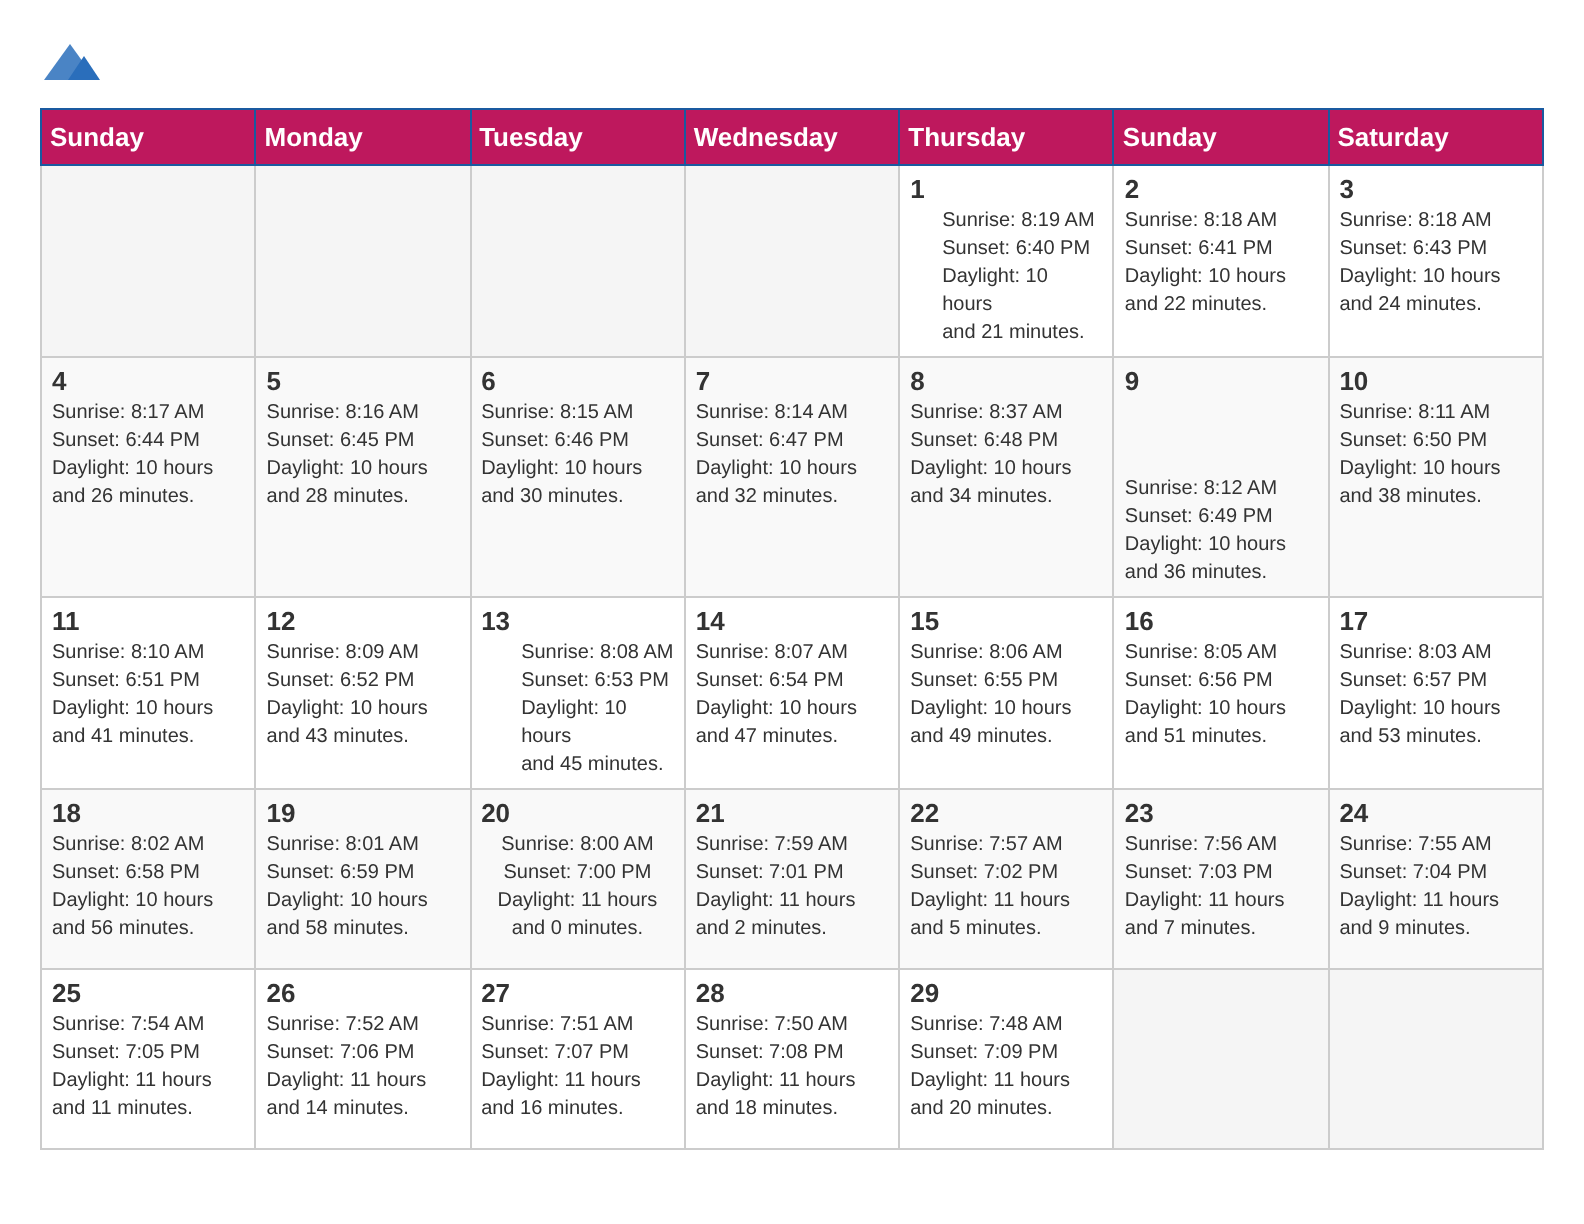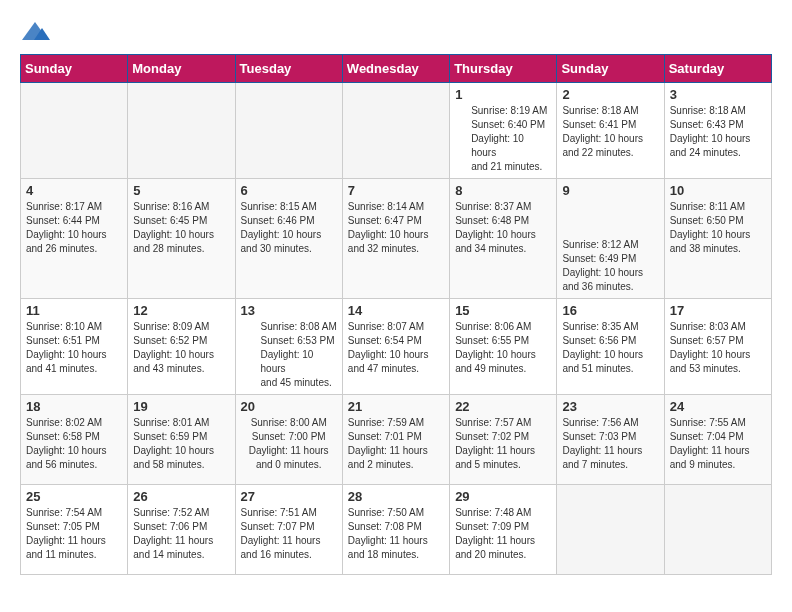--- a/index.html
+++ b/index.html
@@ -230,21 +230,21 @@
         </td>
         <td>
           <span class="day-number">15</span>
           <div class="day-info" style="white-space: pre-line;">Sunrise: 8:06 AM
 Sunset: 6:55 PM
 Daylight: 10 hours
 and 49 minutes.</div>
         </td>
         <td>
           <span class="day-number">16</span>
-          <div class="day-info" style="white-space: pre-line;">Sunrise: 8:35 AM
+          <div class="day-info" style="white-space: pre-line;">Sunrise: 8:05 AM
 Sunset: 6:56 PM
 Daylight: 10 hours
 and 51 minutes.</div>
         </td>
         <td>
           <span class="day-number">17</span>
           <div class="day-info" style="white-space: pre-line;">Sunrise: 8:03 AM
 Sunset: 6:57 PM
 Daylight: 10 hours
 and 53 minutes.</div>

